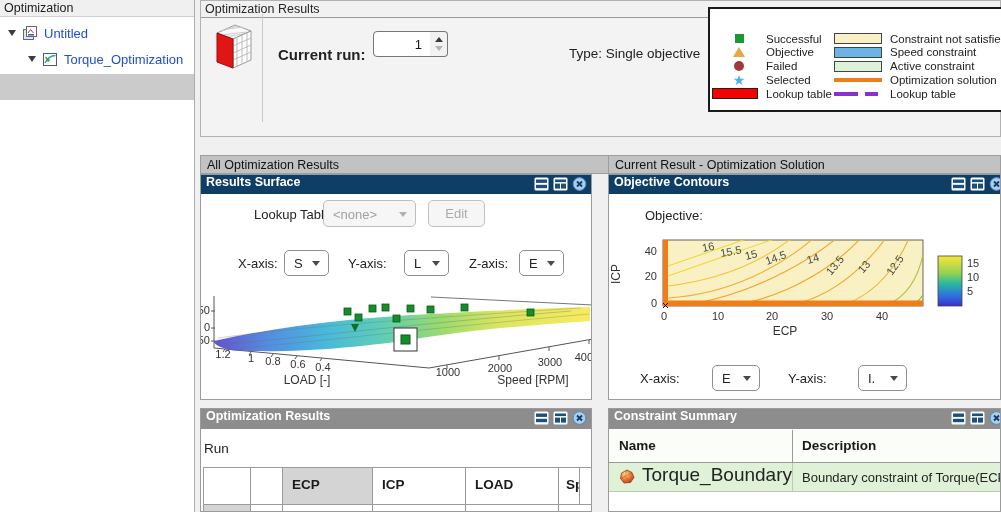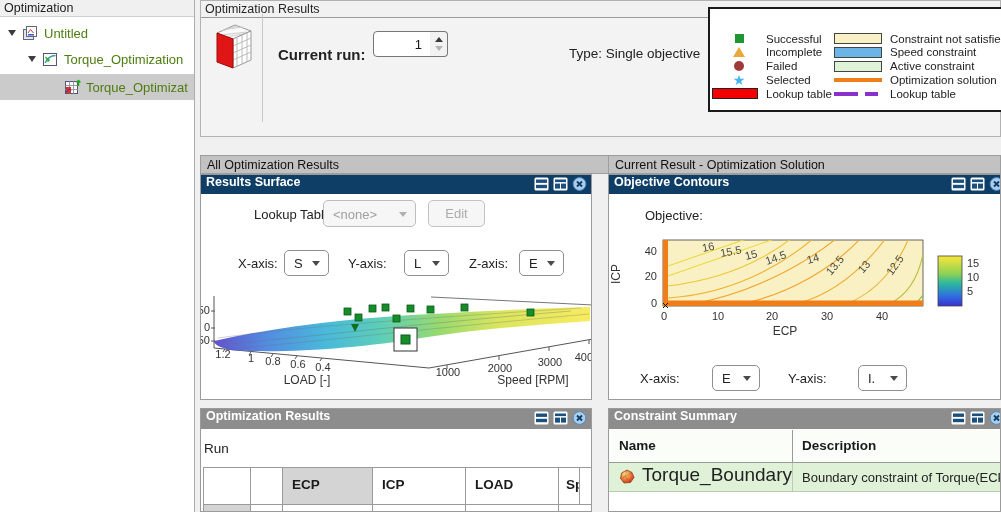--- a/index.html
+++ b/index.html
@@ -36,21 +36,21 @@
   .mk-sq{width:9px;height:9px;background:#1e9632;}
   .mk-tri{width:0;height:0;border-left:6px solid transparent;border-right:6px solid transparent;border-bottom:10px solid #e9a93c;}
   .mk-cir{width:10px;height:10px;border-radius:50%;background:#a03a3a;}
   .mk-star{color:#45b4f2;font-size:14px;line-height:10px;}
   .mk-red{width:46px;height:11px;background:#f40000;border:1px solid #222;box-sizing:border-box;}
   .sw{width:48px;height:11px;border:1px solid #444;box-sizing:border-box;}
   .sw-line{width:48px;height:4px;background:#f07d18;}
   .sw-dash{display:flex;gap:7px;width:48px;}
   .sw-dash i{display:block;height:4px;background:#8a30cc;}
   
-  .tree-row{position:absolute;display:flex;align-items:center;font-size:13px;color:#4d7c0f;white-space:nowrap;}
+  .tree-row{position:absolute;display:flex;align-items:center;font-size:13px;color:#1d4ed8;white-space:nowrap;}
   .twisty{width:0;height:0;border-left:4.5px solid transparent;border-right:4.5px solid transparent;border-top:6px solid #3c3c3c;margin-right:6px;}
   
   .cell{position:absolute;box-sizing:border-box;border-right:1px solid #9a9a9a;border-bottom:1px solid #9a9a9a;background:#fff;font-size:13.5px;overflow:hidden;white-space:nowrap;}
   .cell.hd{font-weight:bold;padding:9px 0 0 9px;}
   text{font-family:"Liberation Sans",sans-serif;}
 </style>
 </head>
 <body>
 
 <div id="app">
@@ -76,30 +76,20 @@
       <svg width="17" height="17" style="margin-right:5px;">
         <rect x="1.5" y="2.5" width="13" height="12" fill="#fff" stroke="#557"></rect>
         <path d="M3 12 C6 6 10 4.5 13.5 4.5" stroke="#39a" fill="none" stroke-width="1.3"></path>
         <path d="M3.5 6 L7 10" stroke="#2a2" fill="none" stroke-width="1.3"></path>
         <path d="M7 10 L7 7.6 M7 10 L4.6 10" stroke="#2a2" fill="none"></path>
       </svg>
       <span>Torque_Optimization</span>
     </div>
 
     <div class="abs" style="left:0;top:74px;width:194px;height:26px;background:#cbcbcb;"></div>
-    <div class="tree-row" style="left:64px;top:77px;height:20px;">
-      <svg width="18" height="18" style="margin-right:4px;">
-        <rect x="1.5" y="3.5" width="12" height="12" fill="#fff" stroke="#557"></rect>
-        <path d="M1.5 7.5 H13.5 M1.5 11.5 H13.5 M5.5 3.5 V15.5 M9.5 3.5 V15.5" stroke="#99a"></path>
-        <rect x="2" y="9" width="5" height="6" fill="#e03020"></rect>
-        <path d="M2.5 14 C4 11 5.5 10.5 7 12.5" stroke="#24c" fill="none"></path>
-        <path d="M14.5 8 L14.5 2.5 M12.6 4.4 L14.5 2.5 L16.4 4.4" stroke="#1a1" fill="none" stroke-width="1.4"></path>
-      </svg>
-      <span>Torque_Optimizat</span>
-    </div>
   </div>
 
   <div class="abs" style="left:200px;top:0;width:801px;height:137px;background:#f3f3f3;border:1px solid #b2b2b2;box-sizing:border-box;">
     <div class="abs" style="left:0;top:0;right:0;height:17px;background:#f1f1f1;border-bottom:1px solid #9b9b9b;font-size:12.5px;color:#262626;padding:1px 0 0 4px;box-sizing:border-box;">
       <span>Optimization Results</span>
     </div>
 
     <svg class="abs" width="46" height="50" style="left:7px;top:19px;">
       <polygon points="9,13 27,5 43,11 25,19" fill="#fafafa" stroke="#999"></polygon>
       <path d="M14,11 29,6 M19,9 35,7 M13,15 39,12 M17,17 41,13" stroke="#ccc" fill="none"></path>
@@ -126,21 +116,21 @@
         <div class="lg-item">
           <span class="mk-cell">
               <span class="mk-sq"></span>
             </span>
           <span>Successful</span>
         </div>
         <div class="lg-item">
           <span class="mk-cell">
               <span class="mk-tri"></span>
             </span>
-          <span>Incomplete</span>
+          <span>Objective</span>
         </div>
         <div class="lg-item">
           <span class="mk-cell">
               <span class="mk-cir"></span>
             </span>
           <span>Failed</span>
         </div>
         <div class="lg-item">
           <span class="mk-cell">
               <span class="mk-star">★</span>

